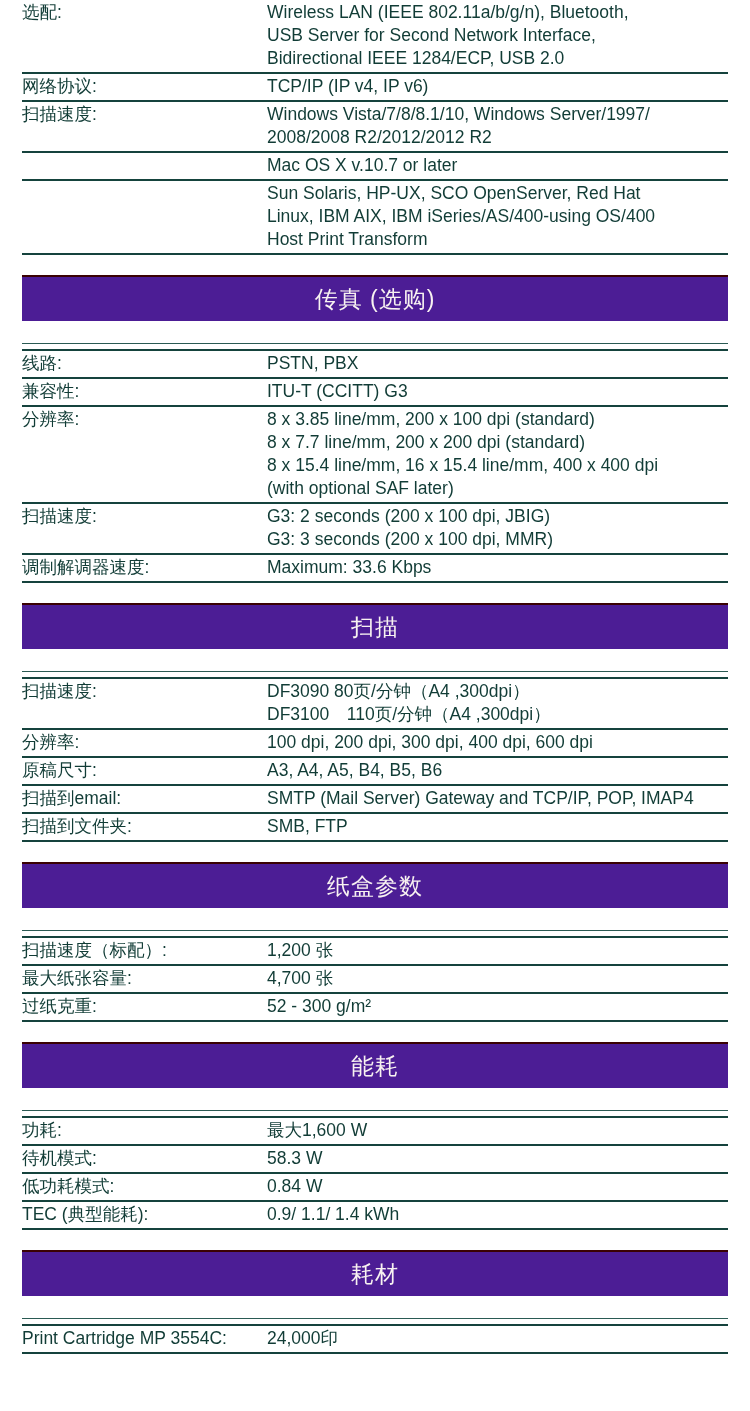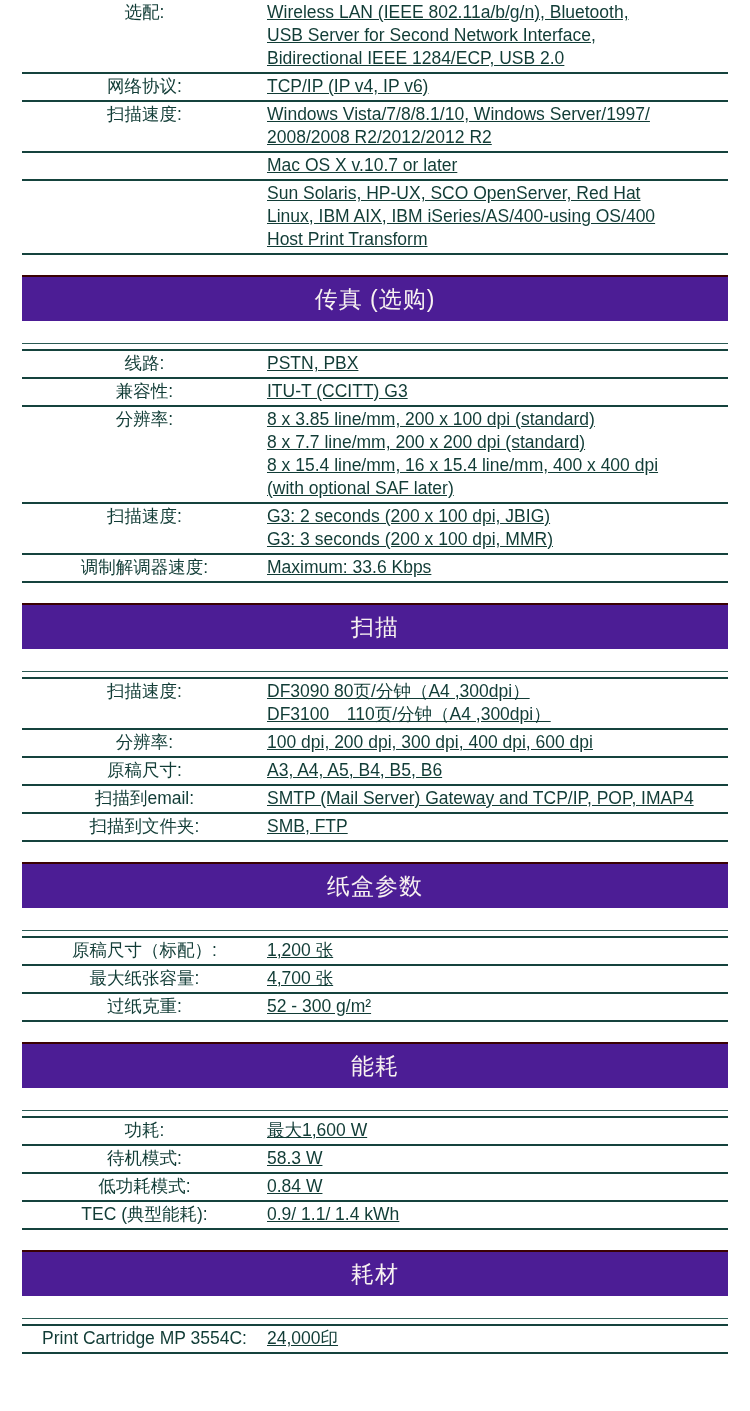--- a/index.html
+++ b/index.html
@@ -47,23 +47,22 @@
     display: flex;
     border-bottom: 2.5px solid #15433d;
     padding: 1px 0 2px 0;
     font-size: 17.5px;
     line-height: 23px;
     font-weight: 500;
   }
   .row .label {
     flex: 0 0 245px;
     width: 245px;
-    text-align: center;
-  }
-  .row .value { flex: 1 1 auto; text-decoration: underline; }
+  }
+  .row .value { flex: 1 1 auto; }
   .value-line { white-space: nowrap; }
 </style>
 </head>
 <body>
 
 <div class="page">
   <main>
       <div class="spec-table">
         <div class="row">
           <div class="label">选配:</div>
@@ -177,21 +176,21 @@
             <div class="value-line">SMB, FTP</div>
           </div>
         </div>
       </div>
       <div class="band">
         <span class="band-label">纸盒参数</span>
       </div>
       <div class="dbl-rule"></div>
       <div class="spec-table">
         <div class="row">
-          <div class="label">原稿尺寸（标配）:</div>
+          <div class="label">扫描速度（标配）:</div>
           <div class="value">
             <div class="value-line">1,200 张</div>
           </div>
         </div>
         <div class="row">
           <div class="label">最大纸张容量:</div>
           <div class="value">
             <div class="value-line">4,700 张</div>
           </div>
         </div>

